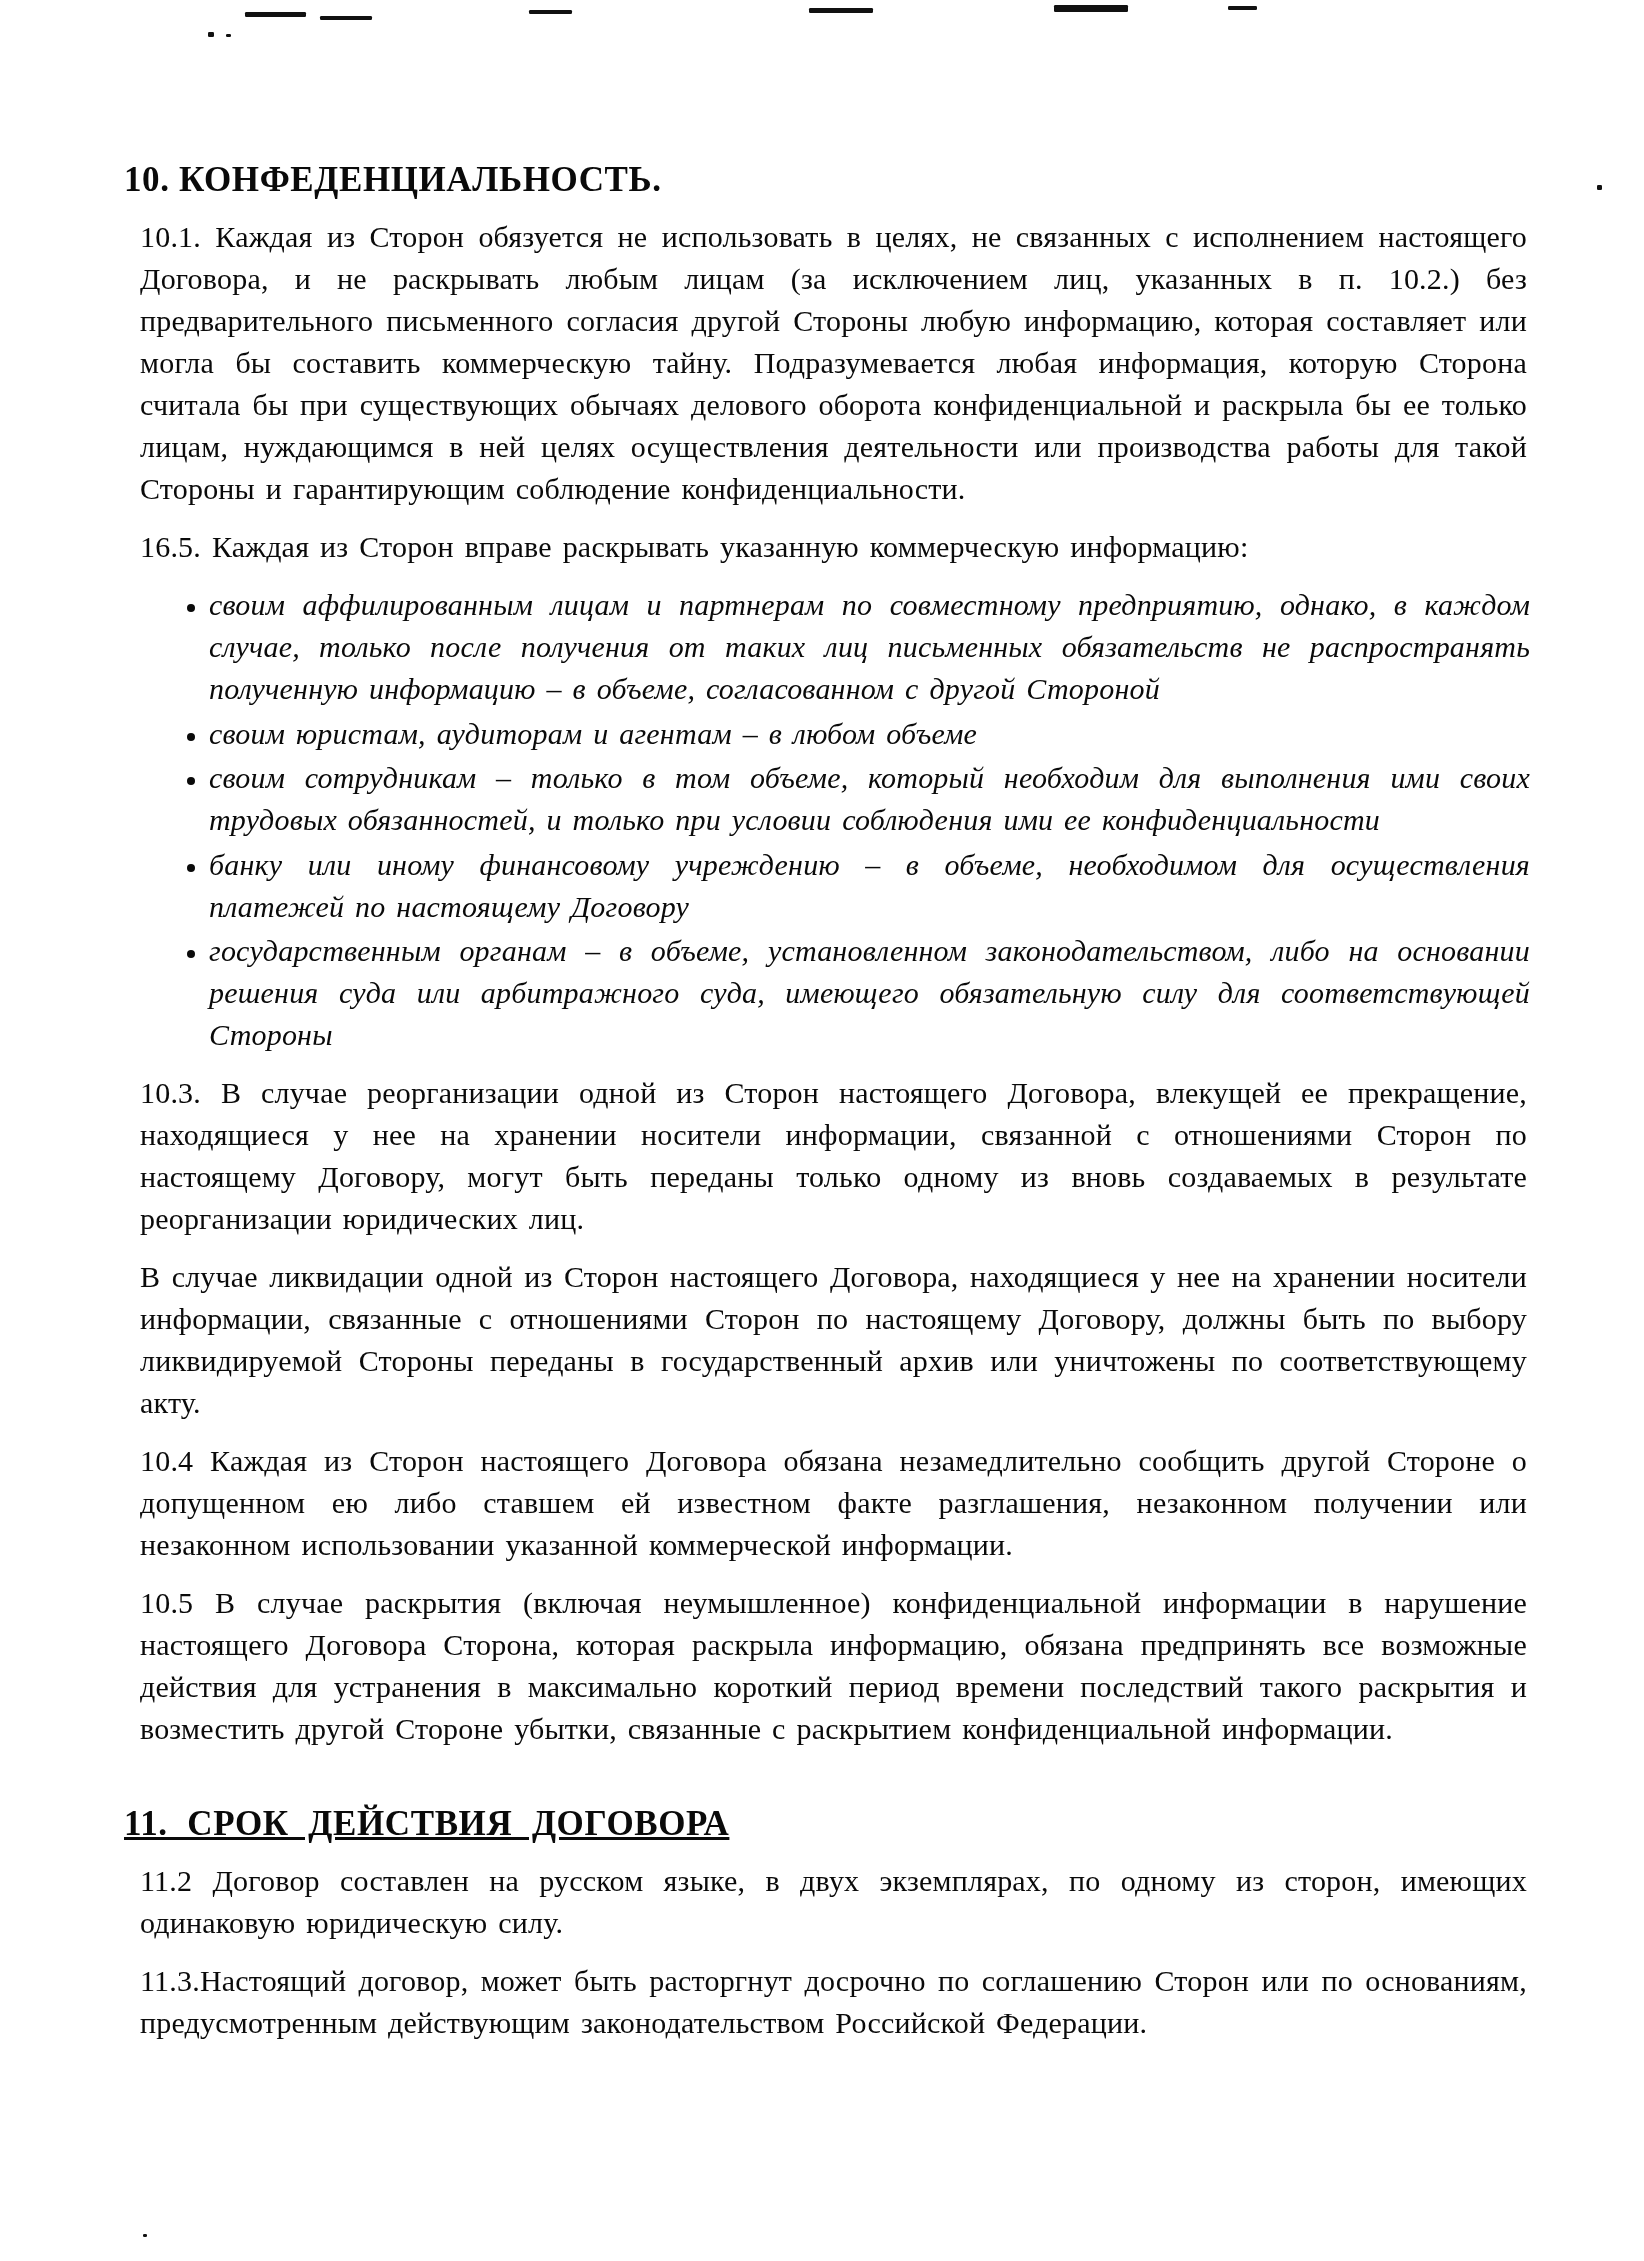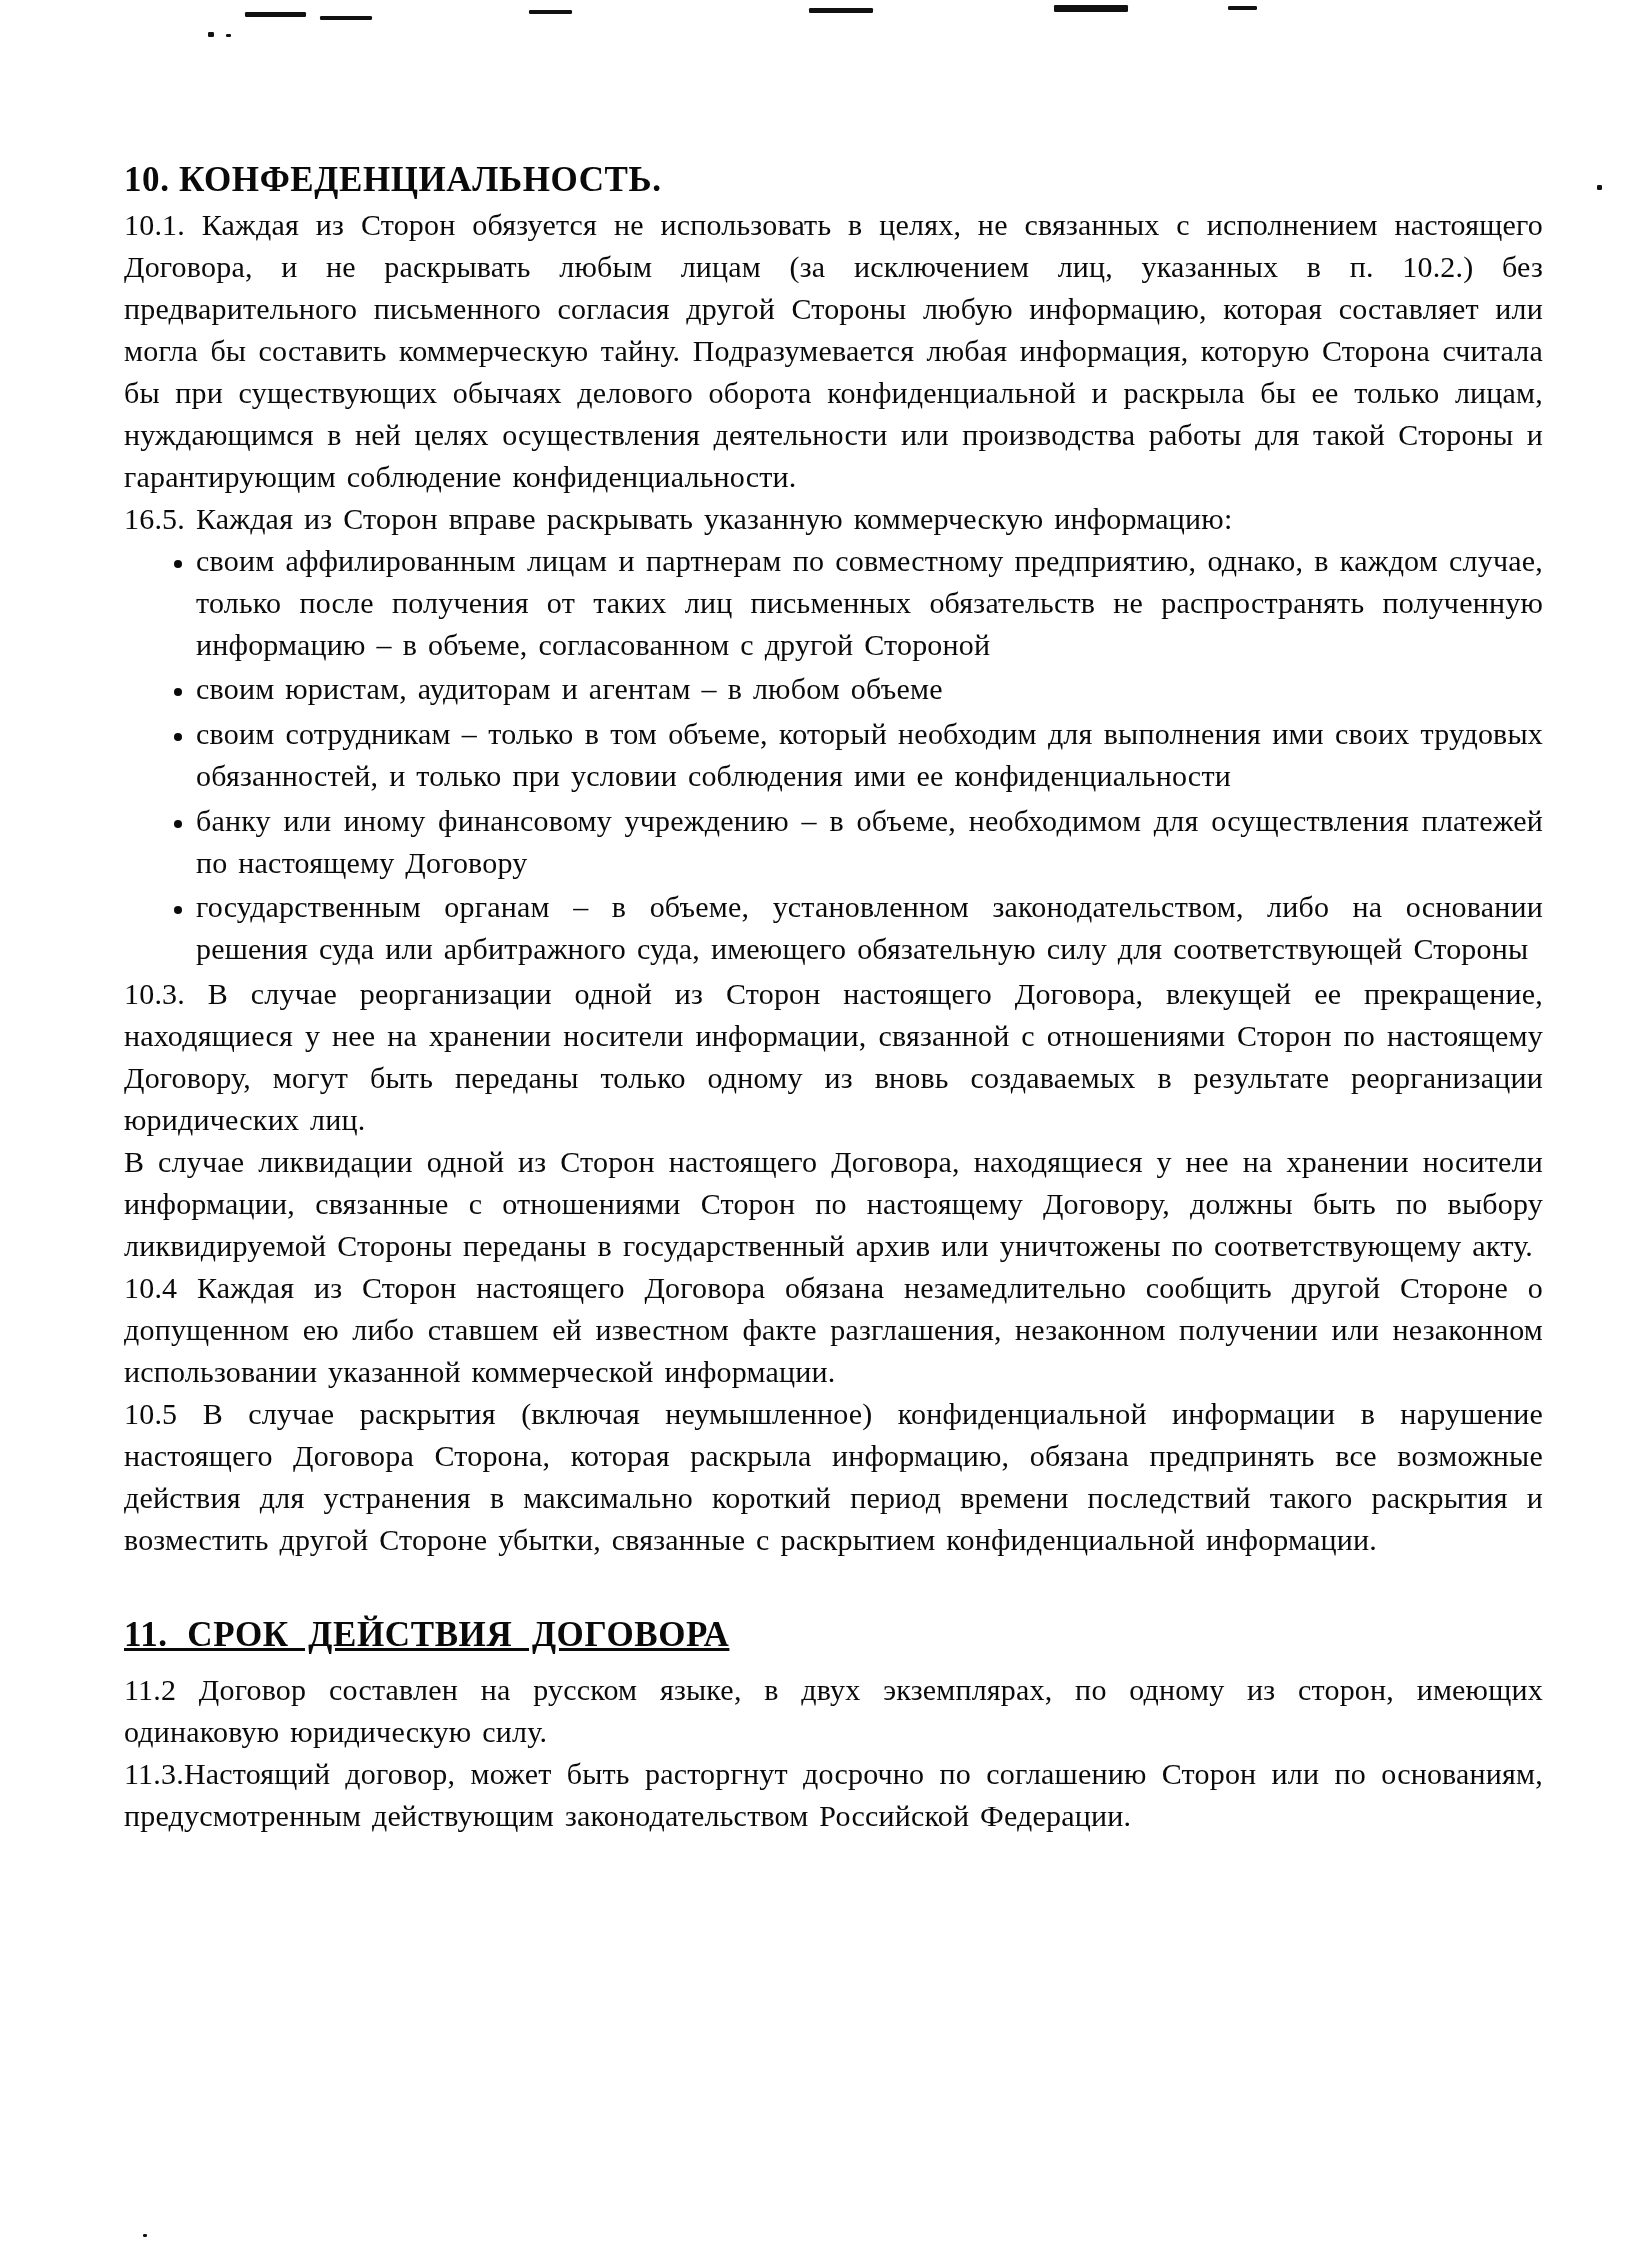--- a/index.html
+++ b/index.html
@@ -33,28 +33,29 @@
     margin: 54px 0 14px 0;
     line-height: 40px;
     word-spacing: 10.3px;
     letter-spacing: 0.6px;
     text-decoration: underline;
   }
   p.clause {
     font-size: 30px;
     line-height: 42px;
     text-align: justify;
-    margin: 0;
+    margin: 16px;
     word-spacing: 3.2px;
     letter-spacing: 0.2px;
   }
   ul.disclosure {
-    margin: 0;
+    margin: 13px;
     padding-left: 72px;
     list-style: disc outside;
+    font-style: italic;
   }
   ul.disclosure li {
     font-size: 30px;
     line-height: 42px;
     text-align: justify;
     margin: 0 0 2.6px 0;
     word-spacing: 3.2px;
     letter-spacing: 0.2px;
   }
   ul.disclosure li::marker { font-size: 26px; }

